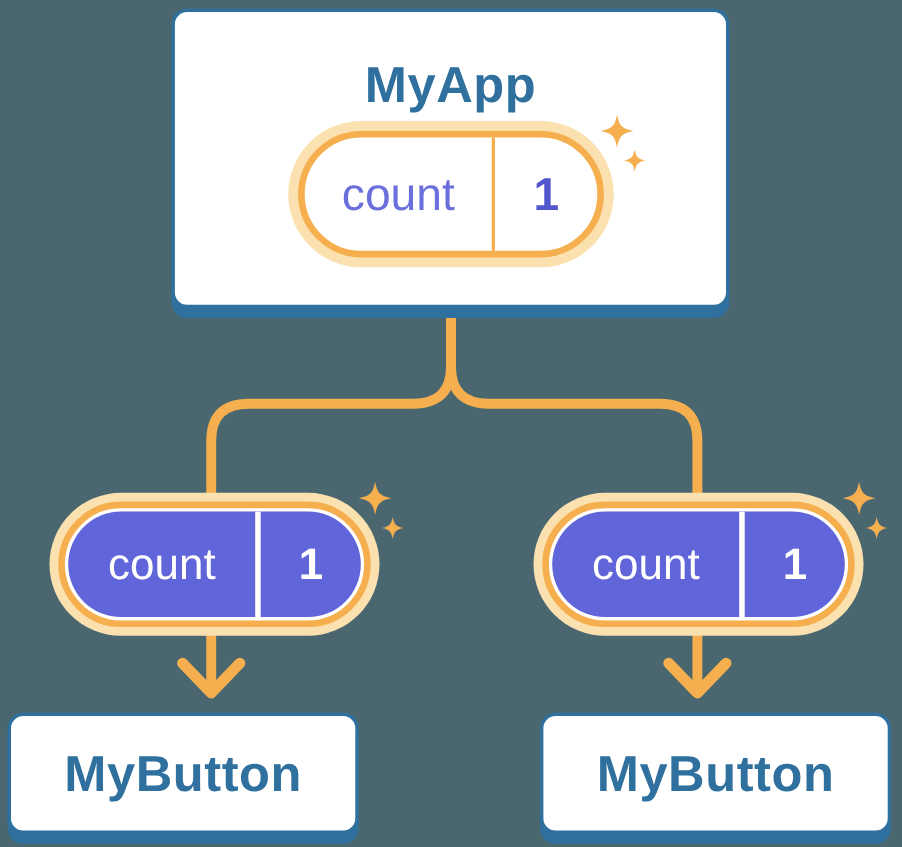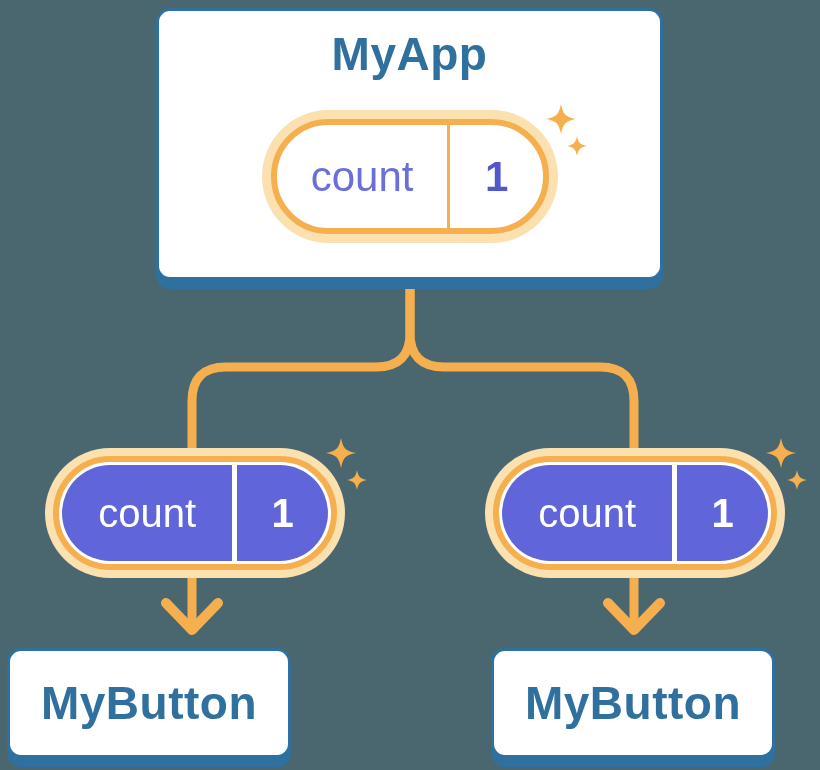--- a/index.html
+++ b/index.html
@@ -63,23 +63,23 @@
     width: 507px; height: 272px;
   }
   .card-title {
     width: 100%;
     text-align: center;
     color: var(--blue);
     font-size: 46px;
     font-weight: 700;
     letter-spacing: 0.5px;
   }
-  .card-root .card-title { margin-top: 16px; }
+  .card-root .card-title { margin-top: 39px; }
   .card-child {
-    width: 284px; height: 110px;
+    width: 319px; height: 110px;
     top: 648px;
     display: flex;
     align-items: center;
   }
   .card-child-left  { left: 7px; }
   .card-child-right { left: 491px; }
 
   
   .pill-root {
     position: absolute;

